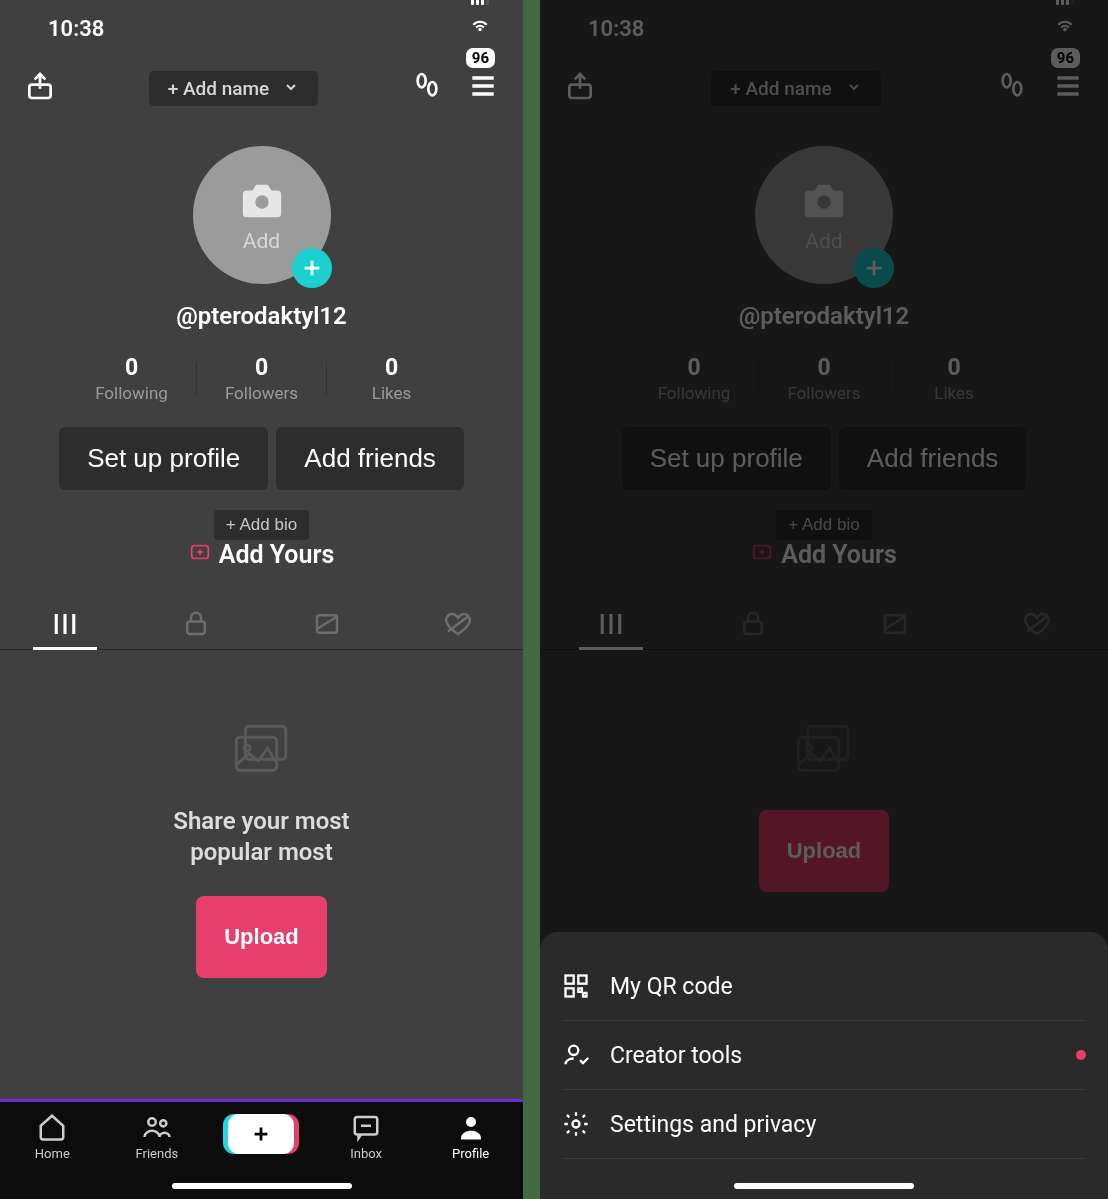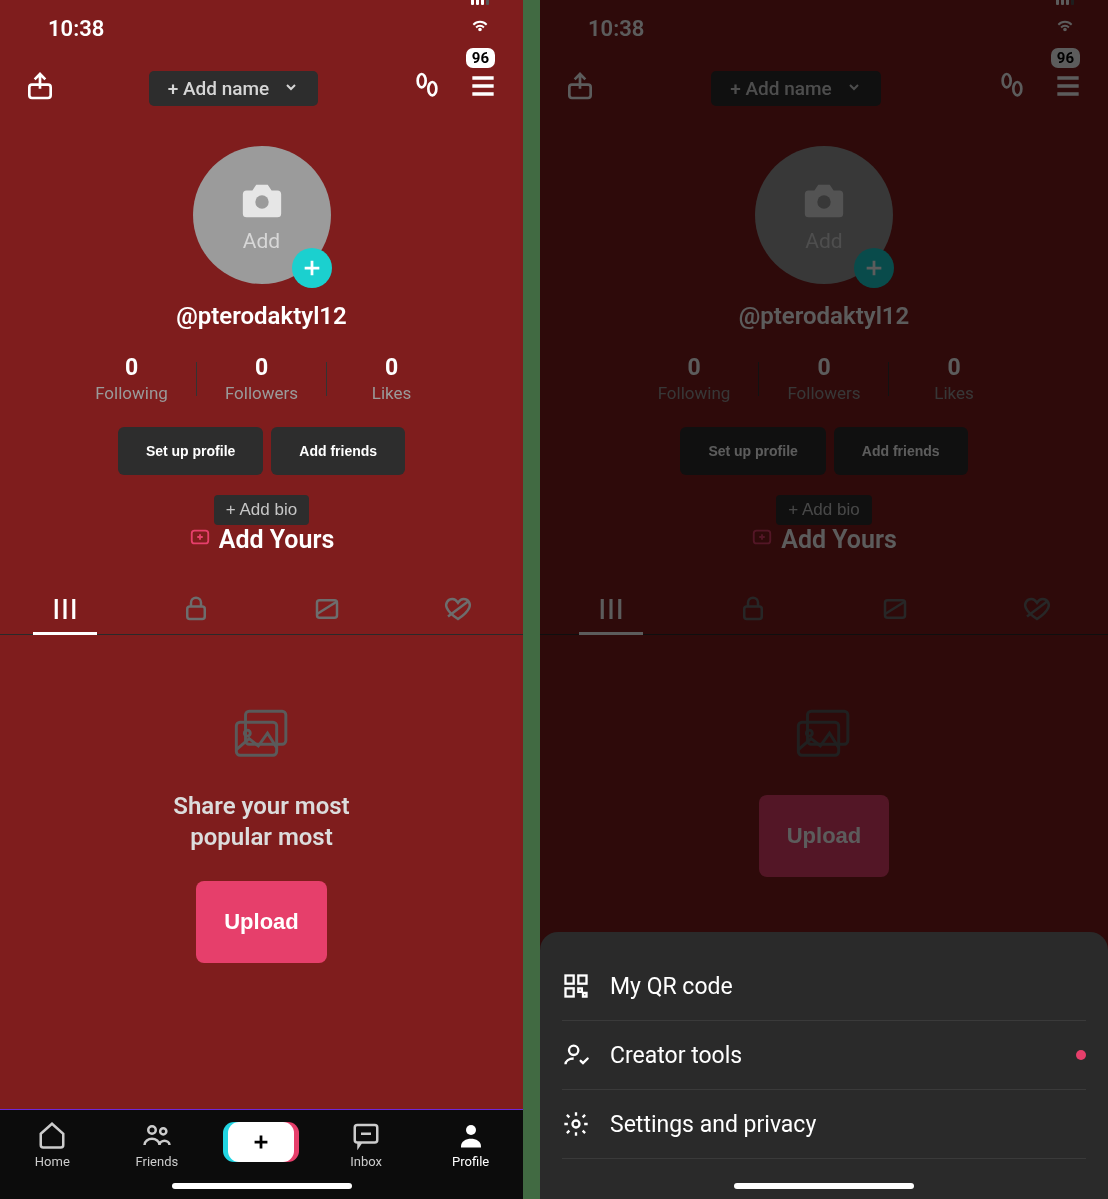--- a/index.html
+++ b/index.html
@@ -5,21 +5,21 @@
 * { margin:0; padding:0; box-sizing:border-box; }
 body {
   font-family: -apple-system, BlinkMacSystemFont, "Segoe UI", Roboto, Arial, sans-serif;
   background:#416a42;
   width:1108px; height:1199px;
   display:flex; gap:17px;
   padding:0 0;
 }
 .phone {
   width:545px; height:1199px;
-  background:#7f1d1d;
+  background:#404040;
   position:relative;
   overflow:hidden;
 }
 .phone.left { width:523px; }
 .phone.right { width:568px; margin-left:0; }
 
 
 .status-bar {
   height:56px;
   display:flex; justify-content:space-between; align-items:center;
@@ -86,21 +86,21 @@
 }
 .stat .num { color:#fff; font-size:23px; font-weight:700; }
 .stat .lbl { color:#9a9a9a; font-size:17px; margin-top:2px; }
 .stat:not(:last-child)::after {
   content:''; position:absolute; right:0; top:8px; height:34px; width:1px; background:#333;
 }
 
 
 .action-row { display:flex; justify-content:center; gap:8px; margin-top:24px; }
 .action-btn {
-  background:#2d2d2d; color:#fff; font-size:14px; font-weight:700;
+  background:#2d2d2d; color:#fff; font-size:26px; font-weight:400;
   padding:16px 28px; border-radius:6px; border:none;
 }
 
 
 .bio-pill {
   display:block; margin:20px auto 0 auto;
   background:#2d2d2d; color:#c6c6c6; font-size:17px;
   padding:5px 12px; border-radius:4px; border:none;
 }
 .add-yours {
@@ -128,22 +128,22 @@
 .content-prompt .img-ico { color:#5a5a5a; }
 .content-prompt .img-ico svg{width:66px;height:56px;}
 .content-prompt .lines { margin-top:24px; color:#dcdcdc; font-size:24px; font-weight:600; line-height:1.3; }
 .upload-btn {
   margin-top:28px; background:#e63f6b; color:#fff; border:none;
   font-size:22px; font-weight:600; padding:28px 28px; border-radius:8px;
 }
 
 
 .tabbar {
-  position:absolute; left:0; right:0; bottom:0; height:90px;
-  background:#0c0c0c; border-top:1px solid #6d28d9;
+  position:absolute; left:0; right:0; bottom:0; height:100px;
+  background:#0c0c0c; border-top:3px solid #6d28d9;
   display:flex; justify-content:space-around; align-items:flex-start;
   padding-top:10px;
 }
 .tabbar-item {
   flex:1; display:flex; flex-direction:column; align-items:center; gap:4px;
   color:#ccc; font-size:13px;
 }
 .tabbar-item.active { color:#fff; }
 .tabbar-item svg{width:30px;height:30px;}
 .create-btn {

